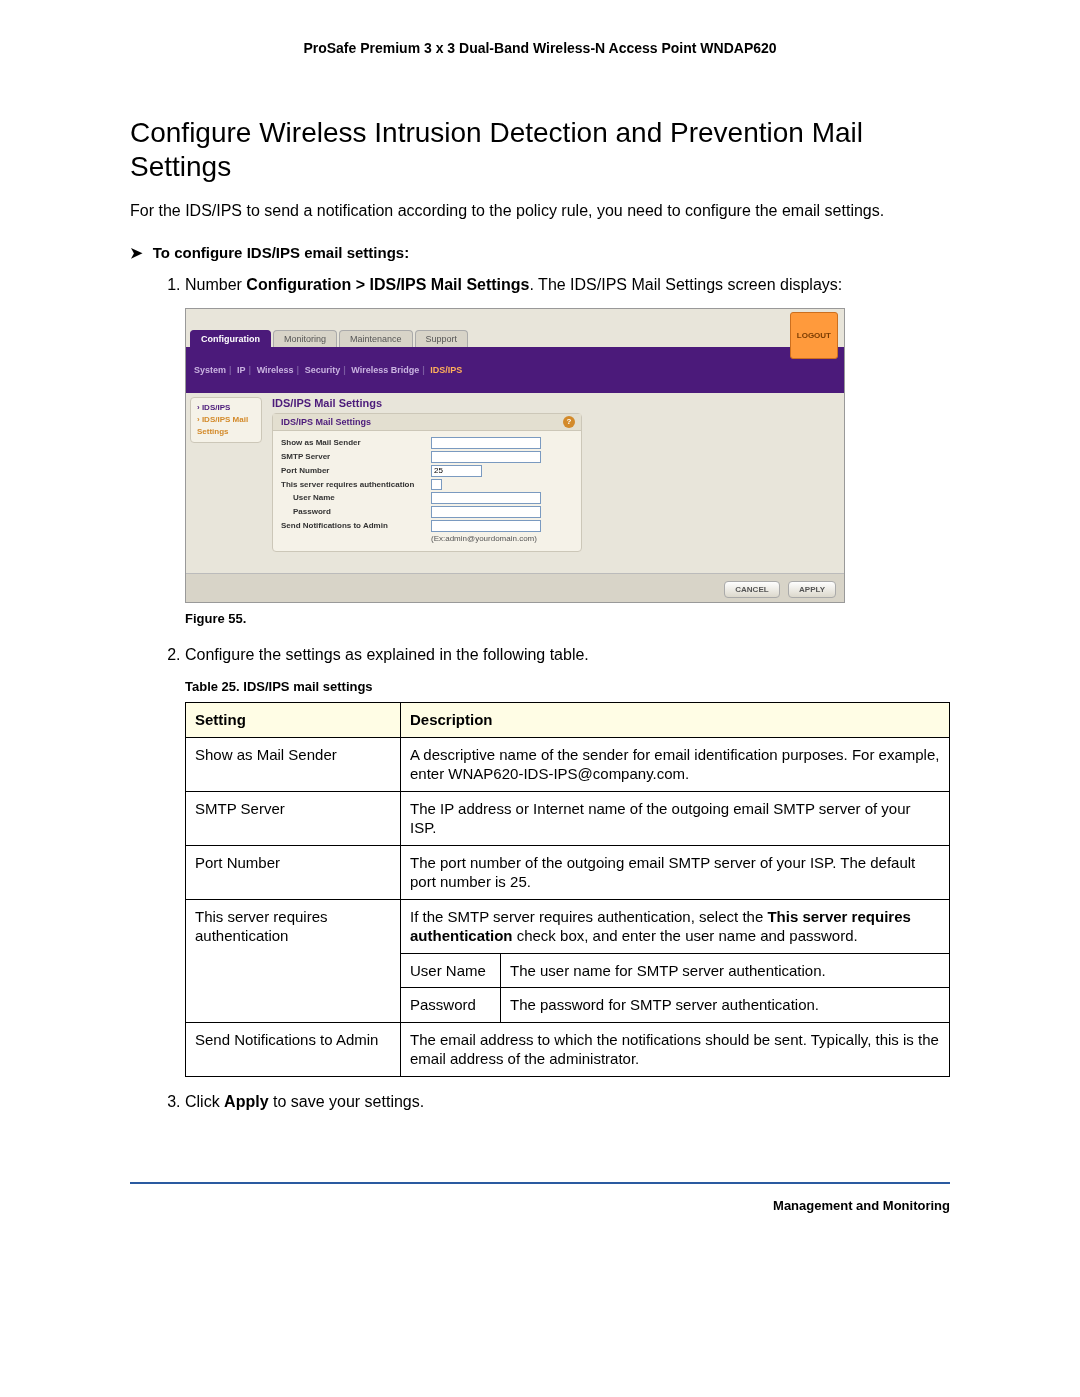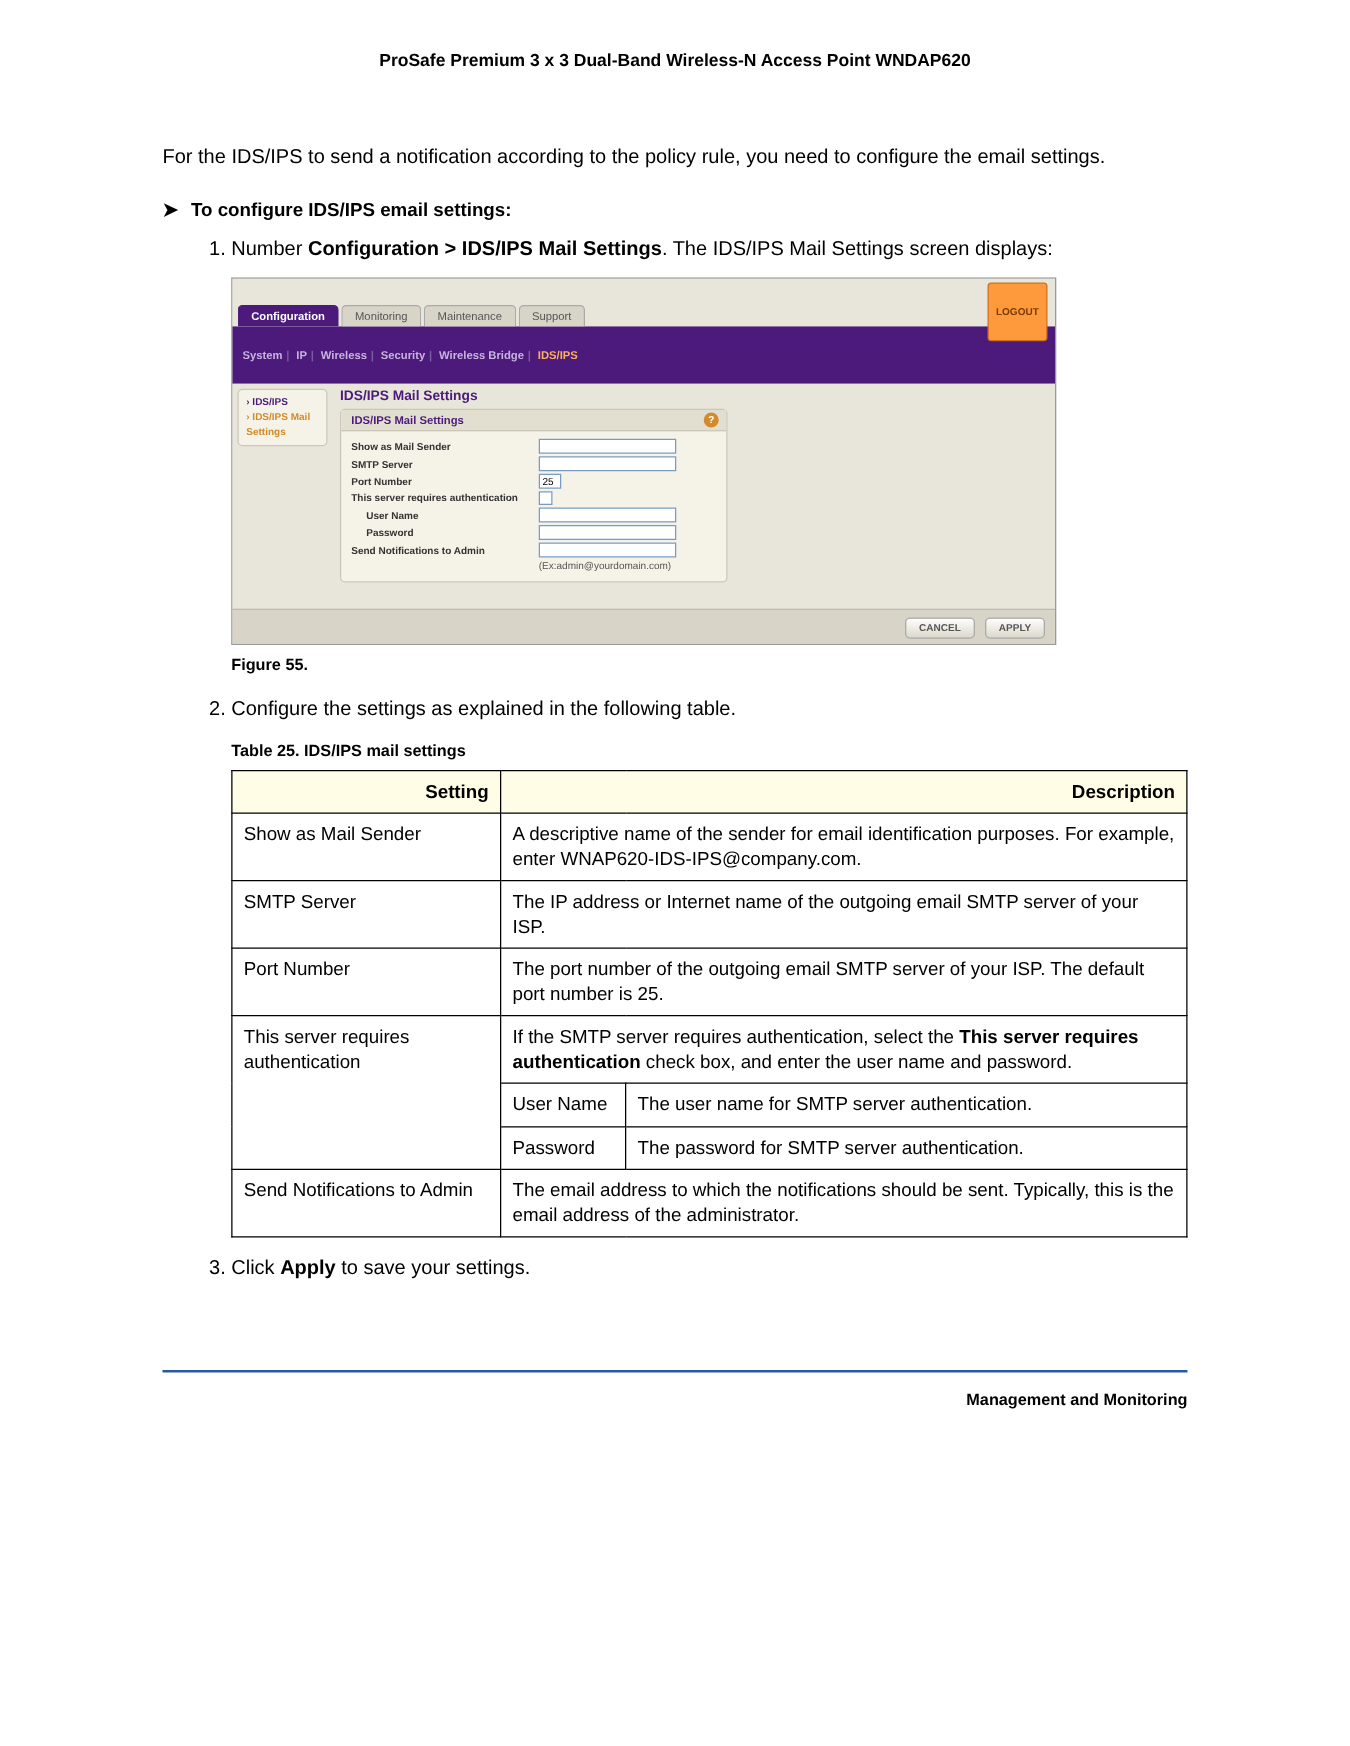--- a/index.html
+++ b/index.html
@@ -173,21 +173,21 @@
   .ss-row .lbl { width: 150px; }
   .ss-row .lbl.indent { padding-left: 12px; }
   .ss-input {
     border: 1px solid #7a9ac0;
     background: #fff;
     height: 12px;
     width: 110px;
     font-size: 8px;
     padding: 0 2px;
   }
-  .ss-input.sm { width: 18px; }
+  .ss-input.sm { width: 51px; }
   .ss-check {
     width: 11px; height: 11px;
     border: 1px solid #7a9ac0;
     background: #fff;
   }
   .ss-hint {
     font-size: 8px;
     color: #555;
     margin-left: 150px;
     font-weight: normal;
@@ -230,21 +230,20 @@
   table.settings th, table.settings td {
     border: 1px solid #000;
     padding: 7px 9px;
     text-align: left;
     vertical-align: top;
     line-height: 1.3;
   }
   table.settings th {
     background: #fffde5;
     font-weight: bold;
-    text-align: right;
   }
 
   .footer-rule {
     border: none;
     border-top: 2px solid #2a5aa0;
     margin: 70px 0 14px 0;
   }
   .footer-text {
     text-align: right;
     font-size: 13px;
@@ -258,20 +257,21 @@
     margin-top: 4px;
   }
 </style>
 </head>
 <body>
 
 <div class="page">
 
   <div class="doc-header">ProSafe Premium 3 x 3 Dual-Band Wireless-N Access Point WNDAP620</div>
 
+  <h1 class="section-title">Configure Wireless Intrusion Detection and Prevention Mail Settings</h1>
 
   <p class="intro">For the IDS/IPS to send a notification according to the policy rule, you need to configure the email settings.</p>
 
   <div class="proc-heading">
     <span class="arrow">➤</span>
     <span>To configure IDS/IPS email settings:</span>
   </div>
 
   <ol class="steps">
     <li>

